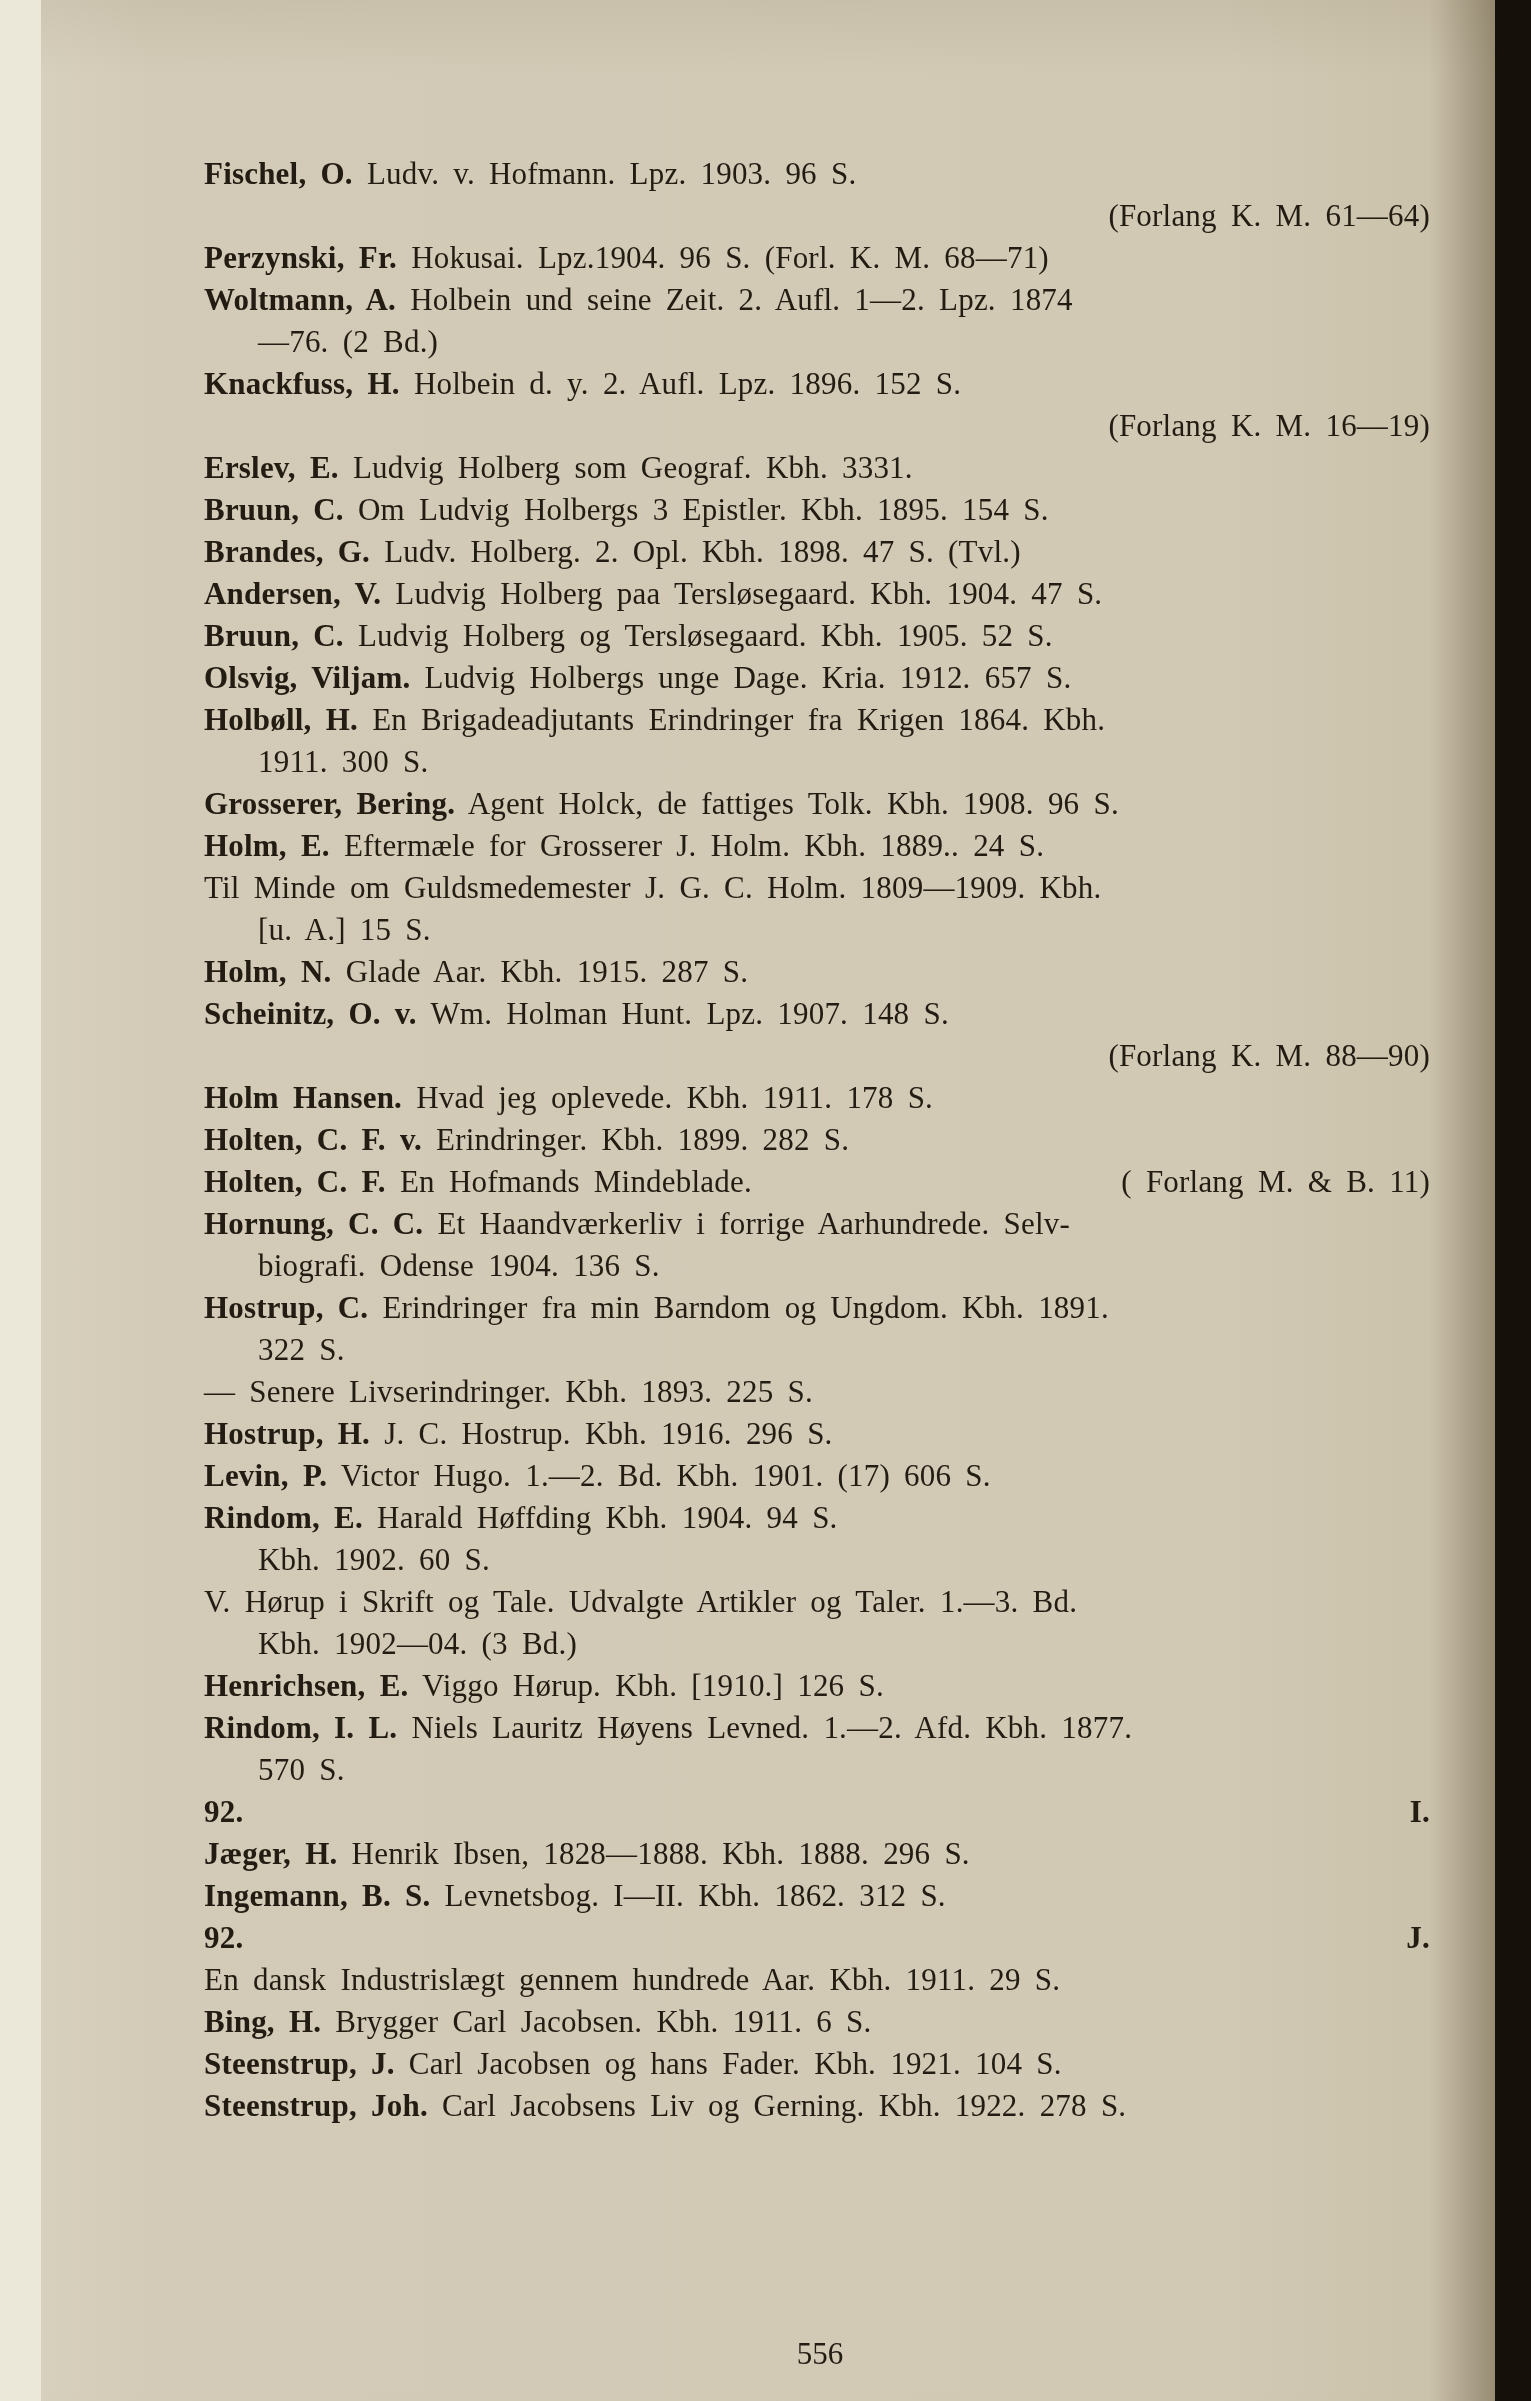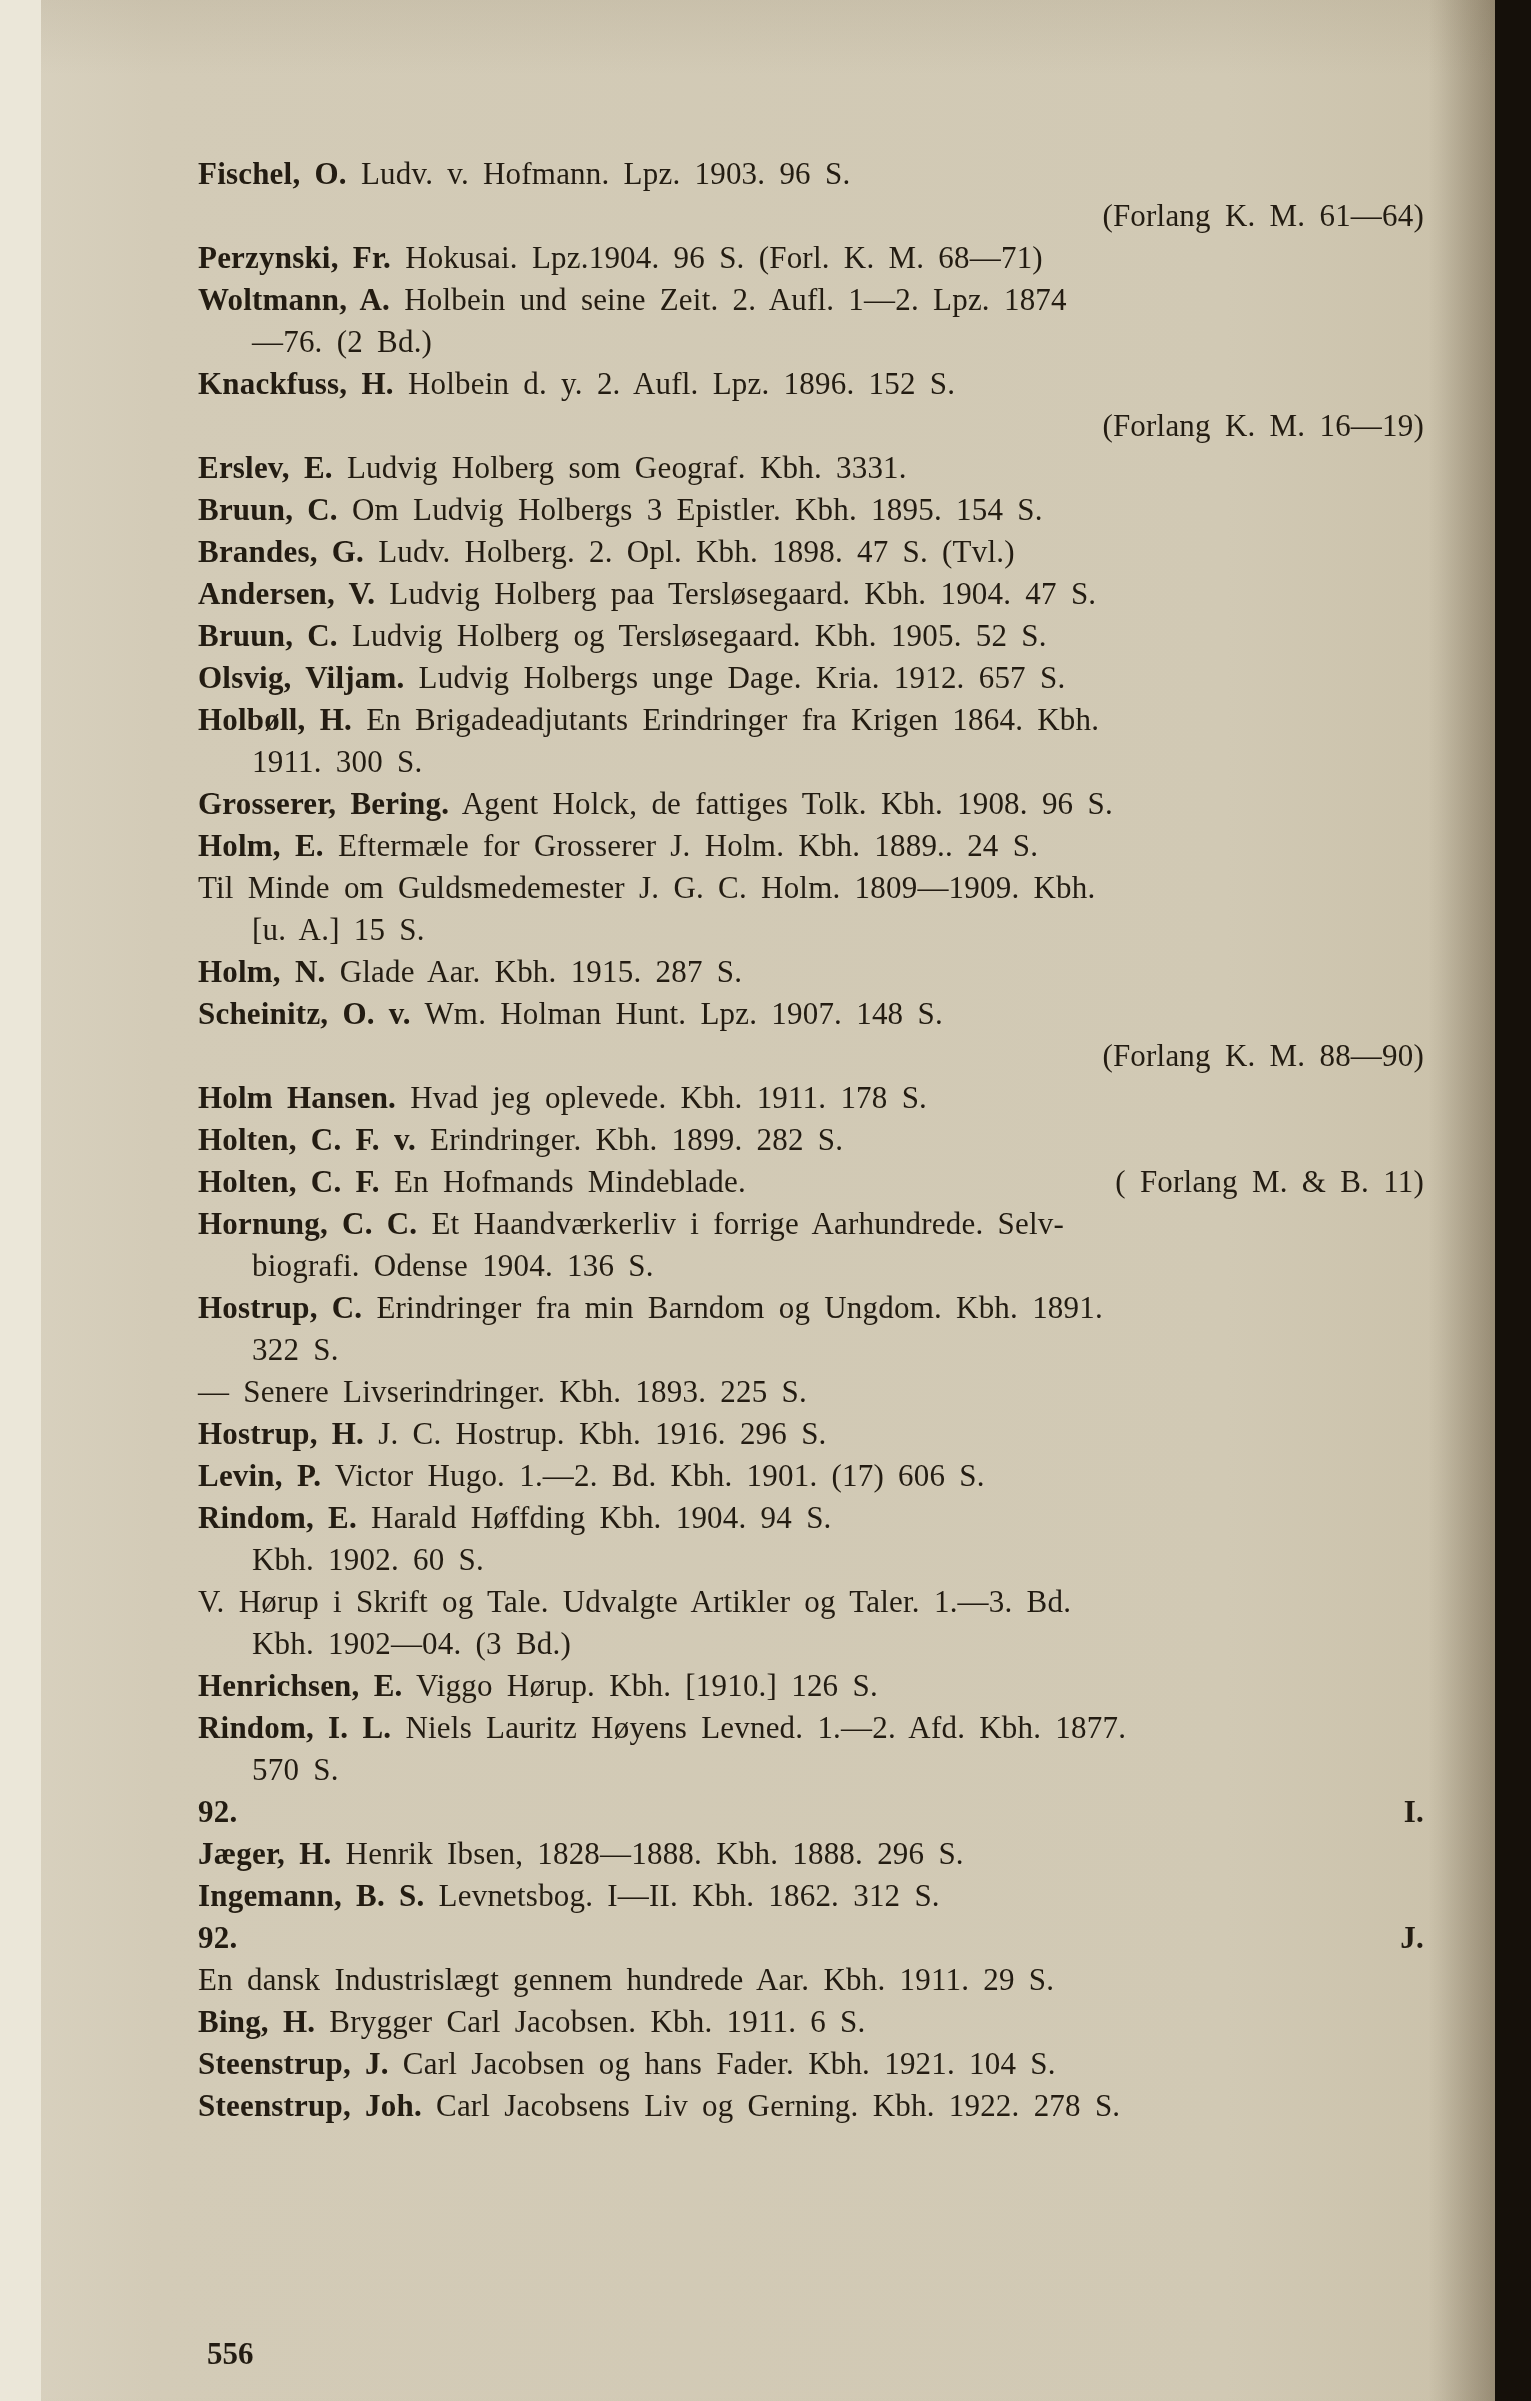--- a/index.html
+++ b/index.html
@@ -37,21 +37,21 @@
     background: linear-gradient(90deg, rgba(60,45,25,0) 0%, rgba(60,45,25,0.30) 100%);
   }
   .right-bar {
     position: absolute;
     right: 0; top: 0;
     width: 37px; height: 100%;
     background: #15100a;
   }
   .text-block {
     position: absolute;
-    left: 198px;
+    left: 204px;
     top: 153px;
     width: 1226px;
     font-size: 31px;
     line-height: 42px;
     word-spacing: 6.2px;
     letter-spacing: 0.2px;
   }
   .line {
     position: relative;
     white-space: nowrap;
@@ -62,24 +62,23 @@
   .r {
     position: absolute;
     right: 0;
     top: 0;
   }
   .page-number {
     position: absolute;
     left: 207px;
     top: 2333px;
     width: 1226px;
-    text-align: left;
+    text-align: center;
     font-size: 31px;
     line-height: 42px;
-    font-weight: bold;
   }
 </style>
 </head>
 <body>
 
 <div class="page">
   <div class="left-strip"></div>
   <div class="text-block">
       <div class="entry">
         <div class="line"><span class="b">Fischel, O.</span> <span>Ludv. v. Hofmann. Lpz. 1903. 96 S.</span></div>

